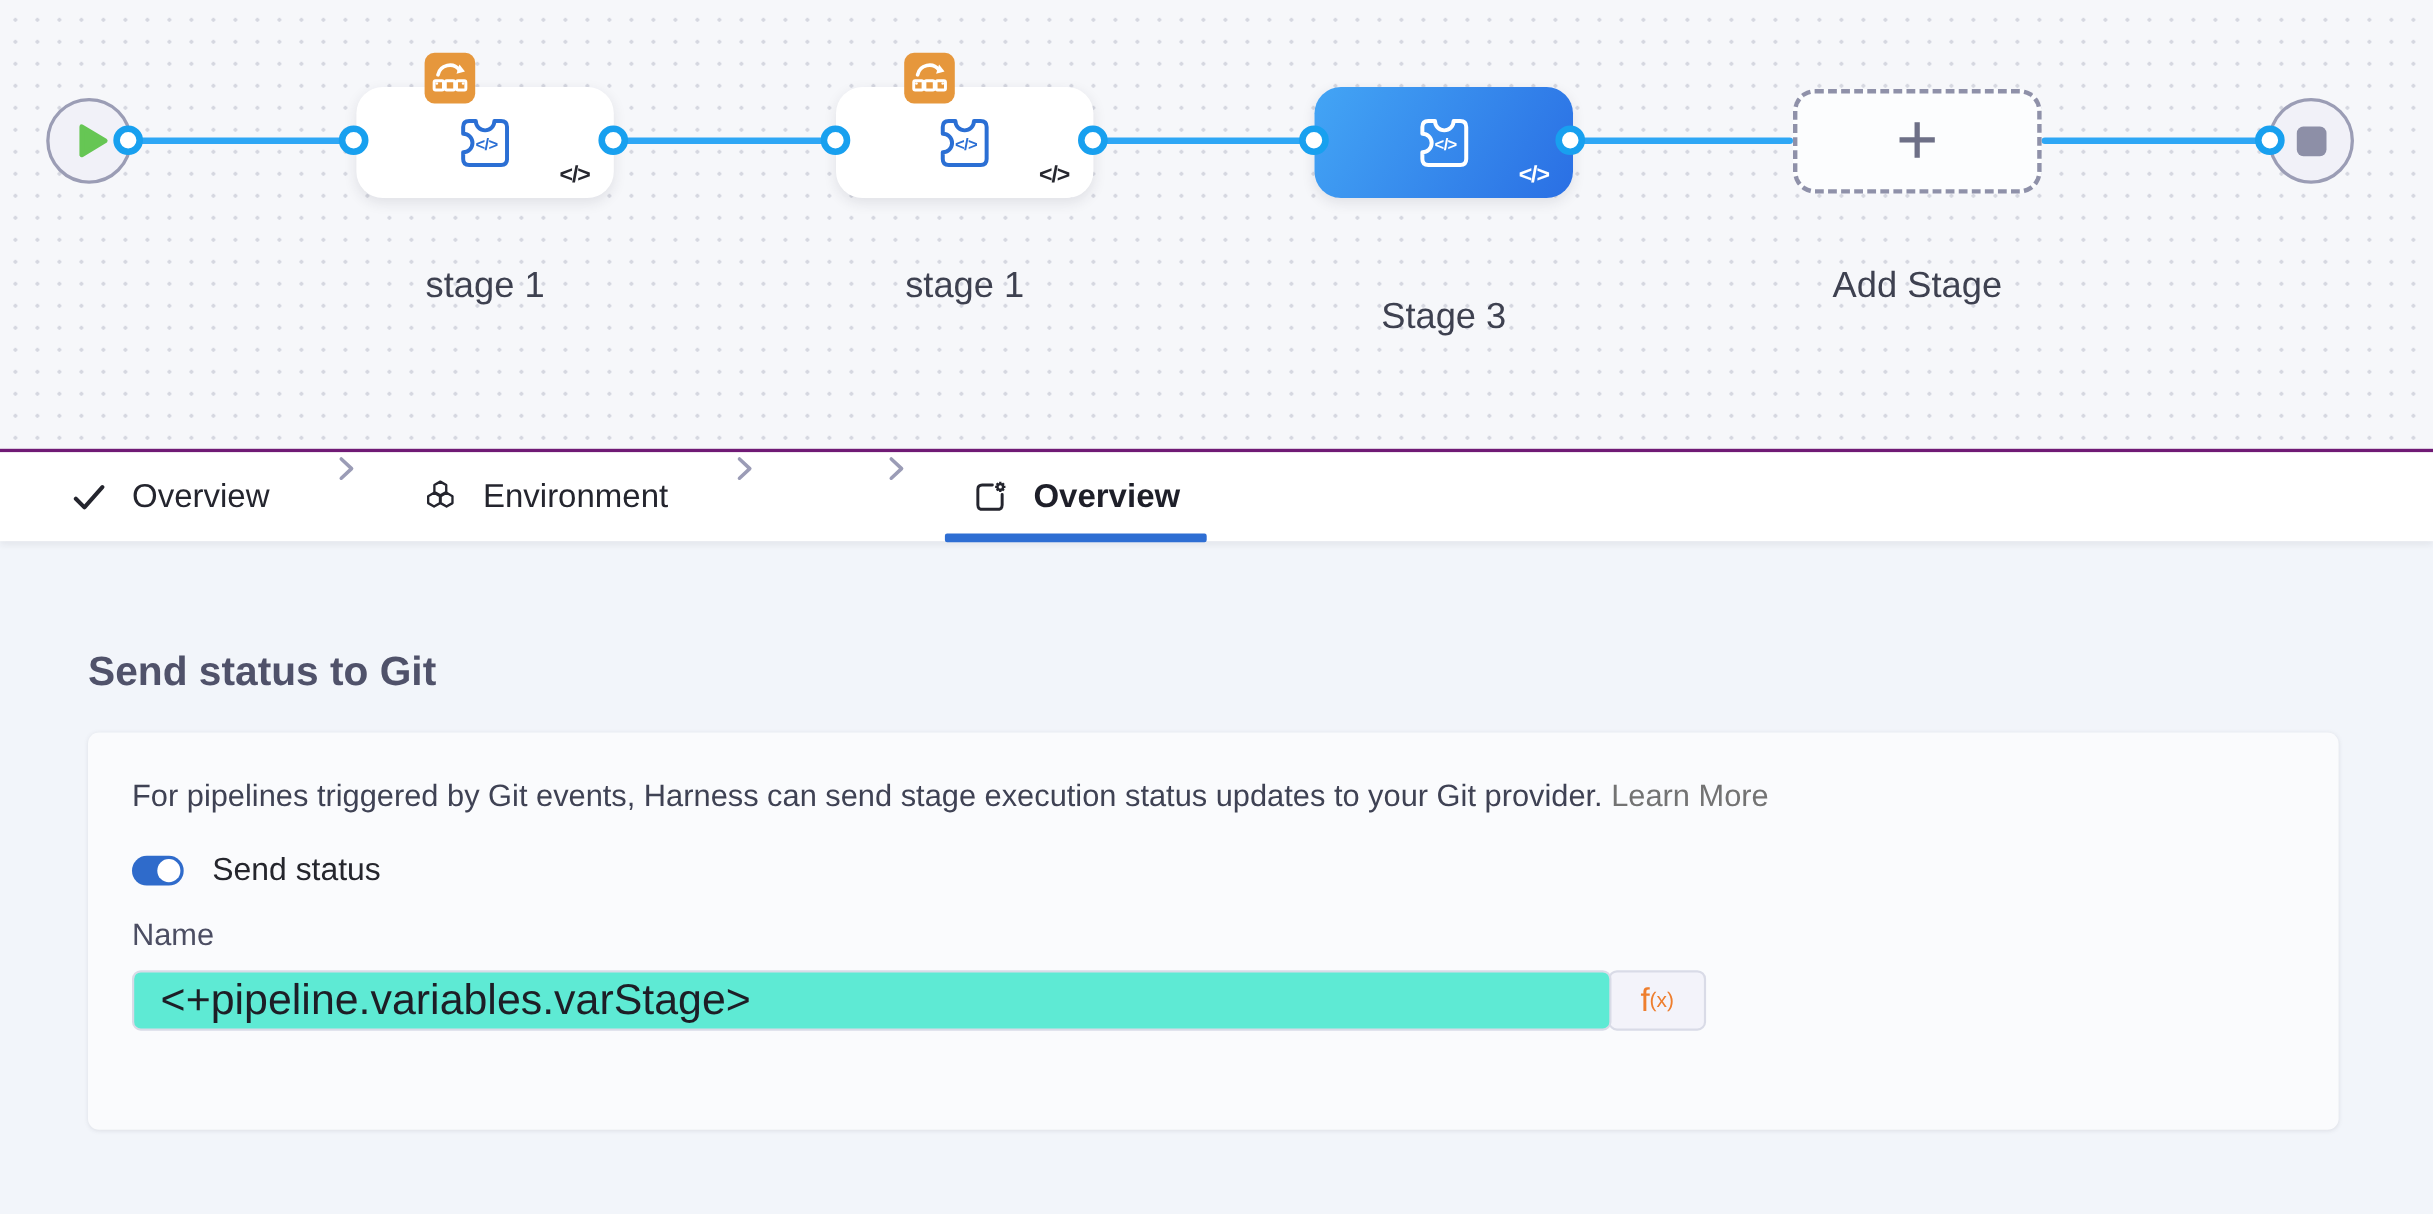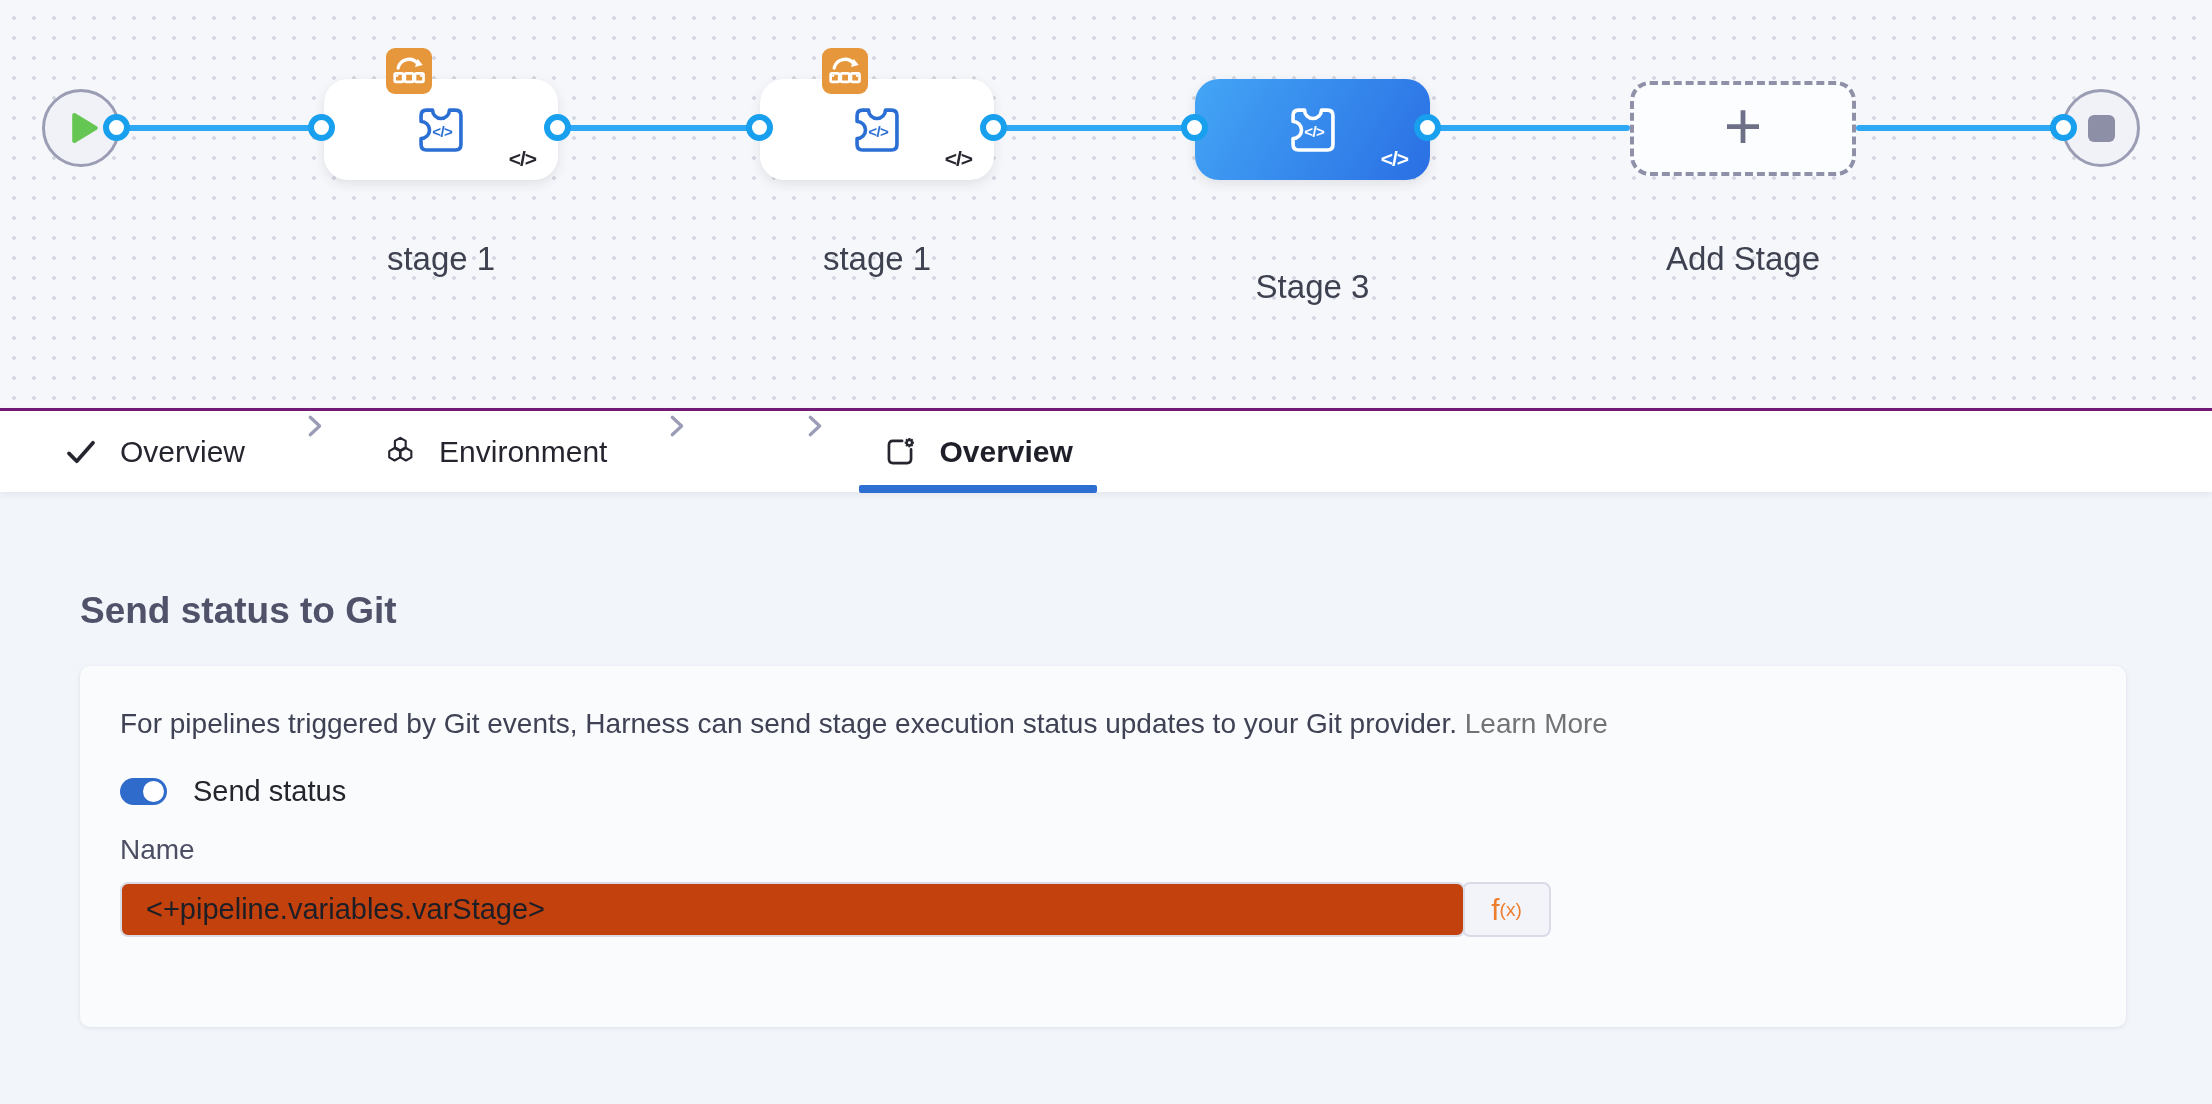--- a/index.html
+++ b/index.html
@@ -69,22 +69,22 @@
   .learn-more { color:#737373; text-decoration:none; cursor:pointer; }
 
   .toggle-row { margin-top:34px; display:flex; align-items:center; gap:26px; }
   .toggle { width:47px; height:27px; border-radius:14px; background:#2f6bcb; position:relative; cursor:pointer; }
   .toggle-knob { position:absolute; top:3px; right:3px; width:21px; height:21px; border-radius:50%; background:#ffffff; }
   .toggle-label { font-size:29px; color:#25262d;text-align:center; }
 
   .field-label { margin-top:26px; font-size:28px; color:#4c4e63; }
 
   .input-row { margin-top:16px; display:flex; align-items:stretch; }
-  .name-input { width:1345px; height:55px; border:2px solid #d9dbe7; border-radius:8px; background:#c2410c;
-    font-family:"Liberation Sans", sans-serif; font-size:29px; color:#1d1e26; padding:0 24px;
+  .name-input { width:1345px; height:55px; border:2px solid #d9dbe7; border-radius:8px; background:#5eead4;
+    font-family:"Liberation Sans", sans-serif; font-size:39px; color:#1d1e26; padding:0 24px;
     position:relative; z-index:1; outline:none; }
   .fx-button { width:89px; height:55px; margin-left:-3px; background:#f3f3fa; border:2px solid #d9dbe7;
     border-radius:8px; display:flex; align-items:center; justify-content:center;
     color:#ee7e2e; font-size:30px; cursor:pointer; }
   .fx-button sub { font-size:19px; }
 </style>
 </head>
 <body>
 
 <div class="canvas">

